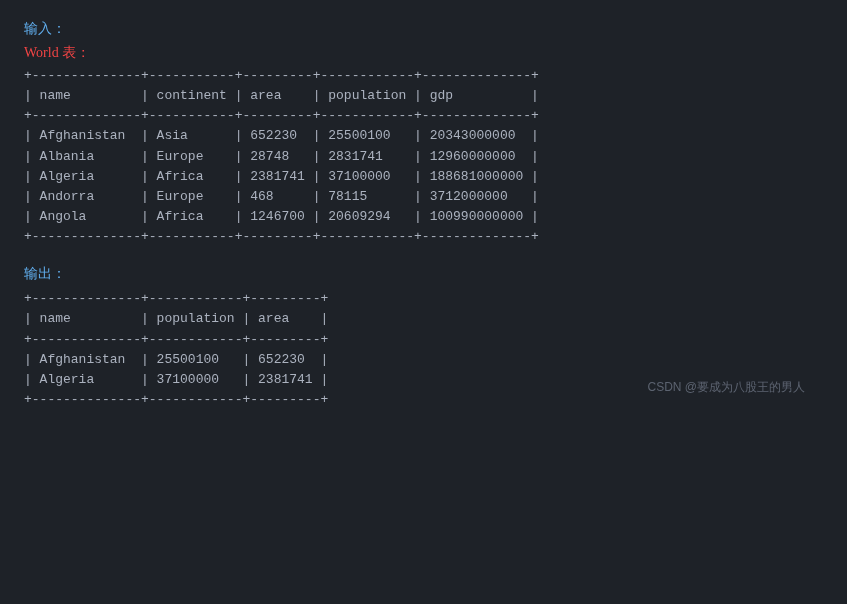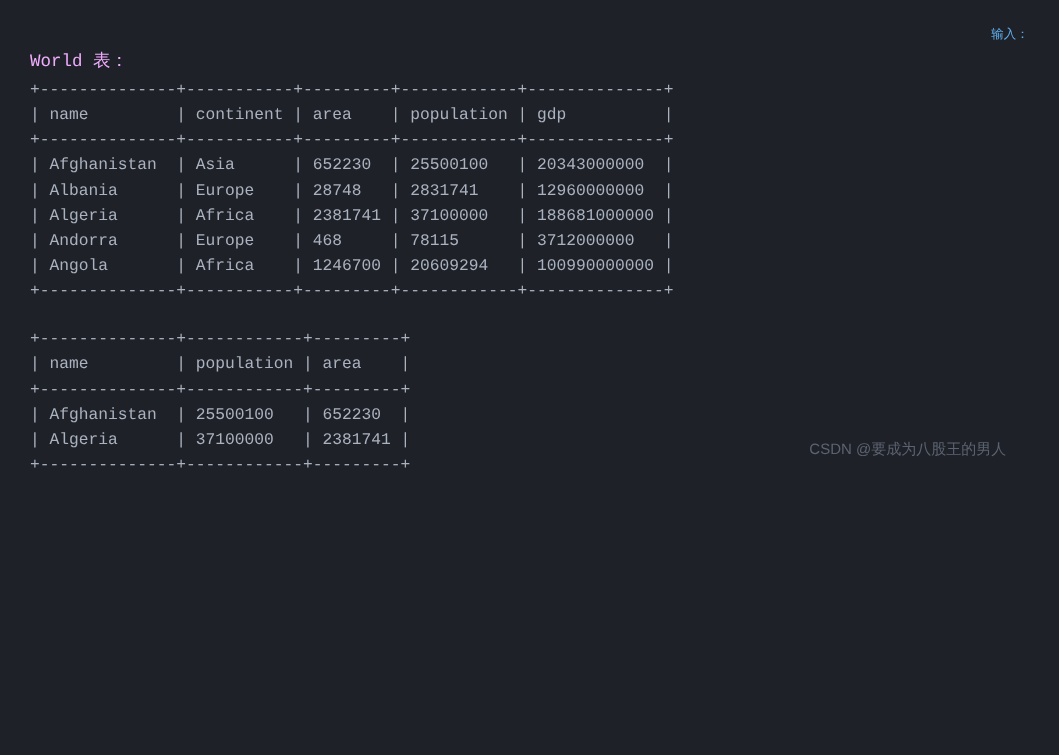--- a/index.html
+++ b/index.html
@@ -13,28 +13,28 @@
       padding: 20px 24px;
     }
     .section-title {
       color: #e5c07b;
       font-size: 16px;
       font-weight: bold;
       margin-bottom: 14px;
     }
     .sub-title {
       color: #61afef;
-      font-size: 10px;
+      font-size: 14px;
       margin-bottom: 6px;
-      text-align: right;
     }
     .table-label {
-      color: #f0abfc;
+      color: #ef4444;
       font-size: 14px;
       margin-bottom: 4px;
+      font-family: Liberation Serif, serif;
     }
     .table-block {
       font-family: 'Courier New', Courier, monospace;
       font-size: 13px;
       color: #abb2bf;
       white-space: pre;
       line-height: 1.55;
       margin-bottom: 6px;
     }
     .section {
@@ -69,20 +69,21 @@
 +--------------+-----------+---------+------------+--------------+
 | Afghanistan  | Asia      | 652230  | 25500100   | 20343000000  |
 | Albania      | Europe    | 28748   | 2831741    | 12960000000  |
 | Algeria      | Africa    | 2381741 | 37100000   | 188681000000 |
 | Andorra      | Europe    | 468     | 78115      | 3712000000   |
 | Angola       | Africa    | 1246700 | 20609294   | 100990000000 |
 +--------------+-----------+---------+------------+--------------+</div>
     </div>
 
     <div class="output-section">
+      <div class="sub-title">输出：</div>
       <div class="table-block" id="output-table-render">+--------------+------------+---------+
 | name         | population | area    |
 +--------------+------------+---------+
 | Afghanistan  | 25500100   | 652230  |
 | Algeria      | 37100000   | 2381741 |
 +--------------+------------+---------+</div>
     </div>
   </div>
 
   <div class="watermark">CSDN @要成为八股王的男人</div>

